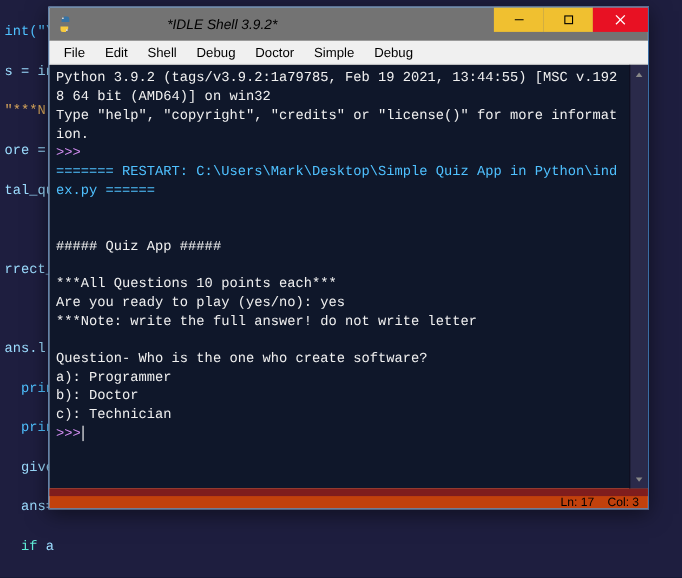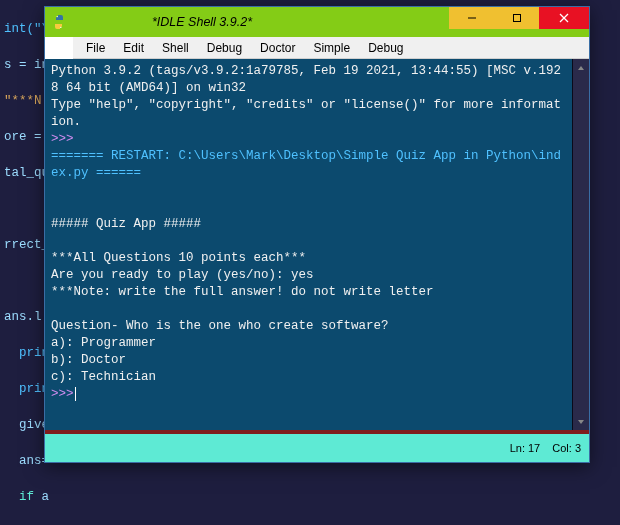--- a/index.html
+++ b/index.html
@@ -30,21 +30,21 @@
     left: 44px; top: 6px;
     width: 546px; height: 457px;
     background: #fff;
     border: 1px solid #3a6ea5;
     box-shadow: 0 4px 18px rgba(0,0,0,0.5);
     display: flex;
     flex-direction: column;
   }
   .titlebar {
     height: 30px;
-    background: #84cc16;
+    background: #737373;
     display: flex;
     align-items: center;
     padding-left: 6px;
     position: relative;
     font-family: "Segoe UI", Tahoma, sans-serif;
   }
   .titlebar .app-icon {
     width: 16px; height: 16px;
     margin-right: 8px;
     display: inline-flex;
@@ -78,28 +78,27 @@
   .menubar {
     height: 22px;
     background: #f0f0f0;
     border-bottom: 1px solid #d0d0d0;
     display: flex;
     align-items: center;
     padding: 0 4px;
     font-family: "Segoe UI", Tahoma, sans-serif;
     font-size: 12px;
     color: #000;
-    margin-left: 28px;
   }
   .menubar .menu-item { padding: 2px 9px; cursor: default; }
 
   .shell-body {
     flex: 1;
     display: flex;
-    background: #0c4a6e;
+    background: #0f172a;
     min-height: 0;
   }
   .shell-text {
     flex: 1;
     padding: 4px 6px;
     font-family: Consolas, "Courier New", monospace;
     font-size: 12.5px;
     line-height: 17px;
     color: #f0f0f0;
     white-space: pre-wrap;
@@ -126,23 +125,23 @@
     height: 17px;
     display:flex; align-items:center; justify-content:center;
     color:#888;
     font-size:10px;
   }
   .scroll-track {
     position:absolute;
     top:17px; bottom:17px; left:0; right:0;
   }
   .statusbar {
-    height: 32px;
-    background: #5eead4;
-    border-top: 4px solid #7f1d1d;
+    height: 18px;
+    background: #c2410c;
+    border-top: 7px solid #7f1d1d;
     display:flex;
     justify-content:flex-end;
     align-items:center;
     padding: 0 8px;
     font-family: "Segoe UI", Tahoma, sans-serif;
     font-size: 11px;
     color:#000;
     gap: 12px;
   }
 </style>

